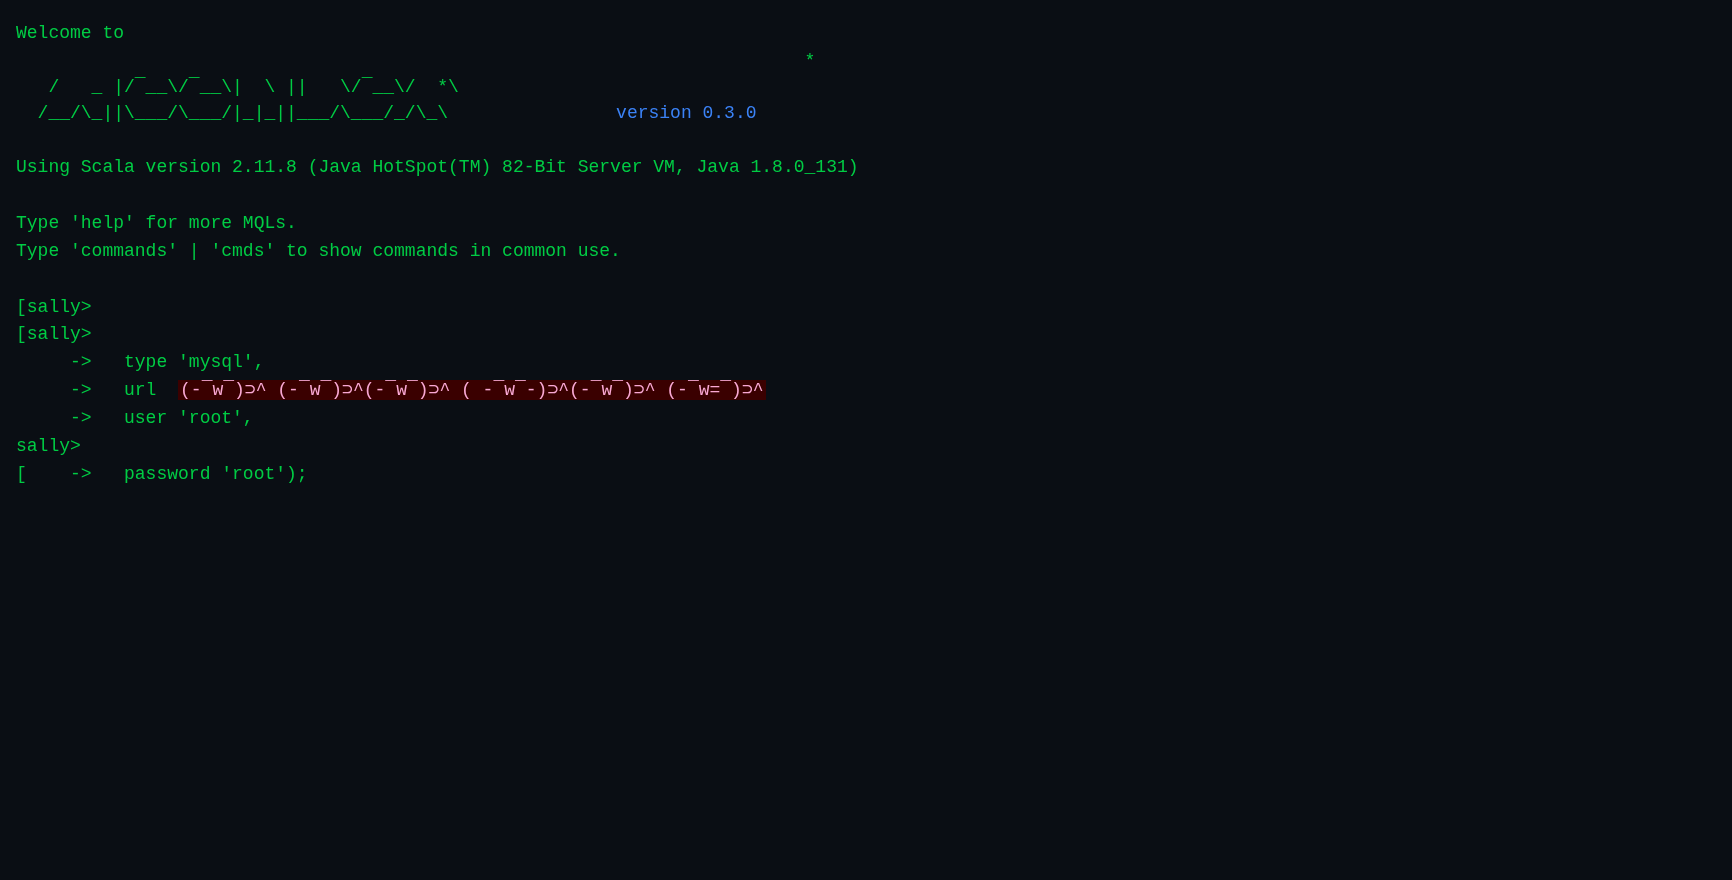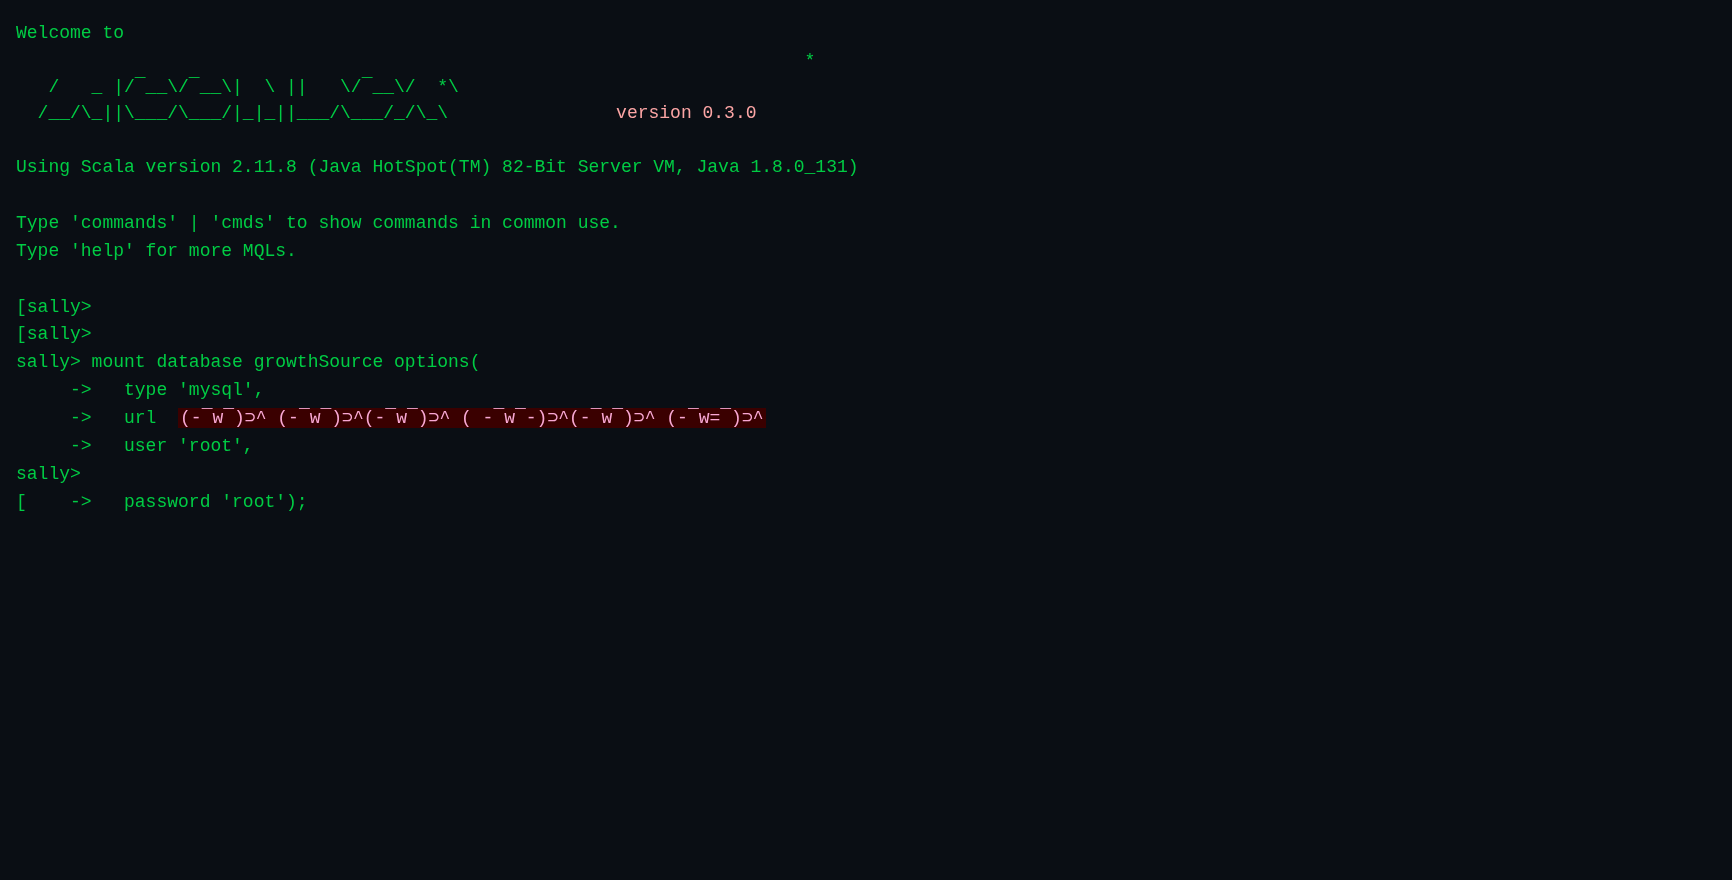--- a/index.html
+++ b/index.html
@@ -36,21 +36,21 @@
       line-height: 1.45;
       font-size: 18px;
     }
 
     .version-line {
       display: flex;
       align-items: center;
     }
 
     .version-text {
-      color: #fca5a5;
+      color: #3b82f6;
       margin-left: 60px;
     }
 
     .blank {
       height: 1.55em;
     }
 
     .url-highlight {
       background-color: #3a0000;
       color: #f9a8d4;
@@ -70,27 +70,26 @@
     <span class="line">   /   _ |/¯__\/¯__\|  \ ||   \/¯__\/  *\</span>
     <span class="line version-line">  /__/\_||\___/\___/|_|_||___/\___/_/\_\&nbsp;&nbsp;&nbsp;&nbsp;&nbsp;&nbsp;&nbsp;&nbsp;&nbsp;&nbsp;<span class="version-text">version 0.3.0</span></span>
   </div>
 
   <div class="blank"></div>
 
   <span class="line">Using Scala version 2.11.8 (Java HotSpot(TM) 82-Bit Server VM, Java 1.8.0_131)</span>
 
   <div class="blank"></div>
 
+  <span class="line">Type 'help' for more MQLs.</span>
   <span class="line">Type 'commands' | 'cmds' to show commands in common use.</span>
-  <span class="line">Type 'help' for more MQLs.</span>
 
   <div class="blank"></div>
 
   <span class="line">[sally&gt;</span>
   <span class="line">[sally&gt;</span>
-  <span class="line">sally&gt; mount database growthSource options(</span>
   <span class="line">     -&gt;   type 'mysql',</span>
   <span class="line">     -&gt;   url  <span class="url-highlight">(-¯w¯)⊃^ (-¯w¯)⊃^(-¯w¯)⊃^ ( -¯w¯-)⊃^(-¯w¯)⊃^ (-¯w=¯)⊃^</span></span>
   <span class="line">     -&gt;   user 'root',</span>
   <span class="line">sally&gt;</span>
   <span class="line">[    -&gt;   password 'root');</span>
 
 </div>
 
 </body></html>

